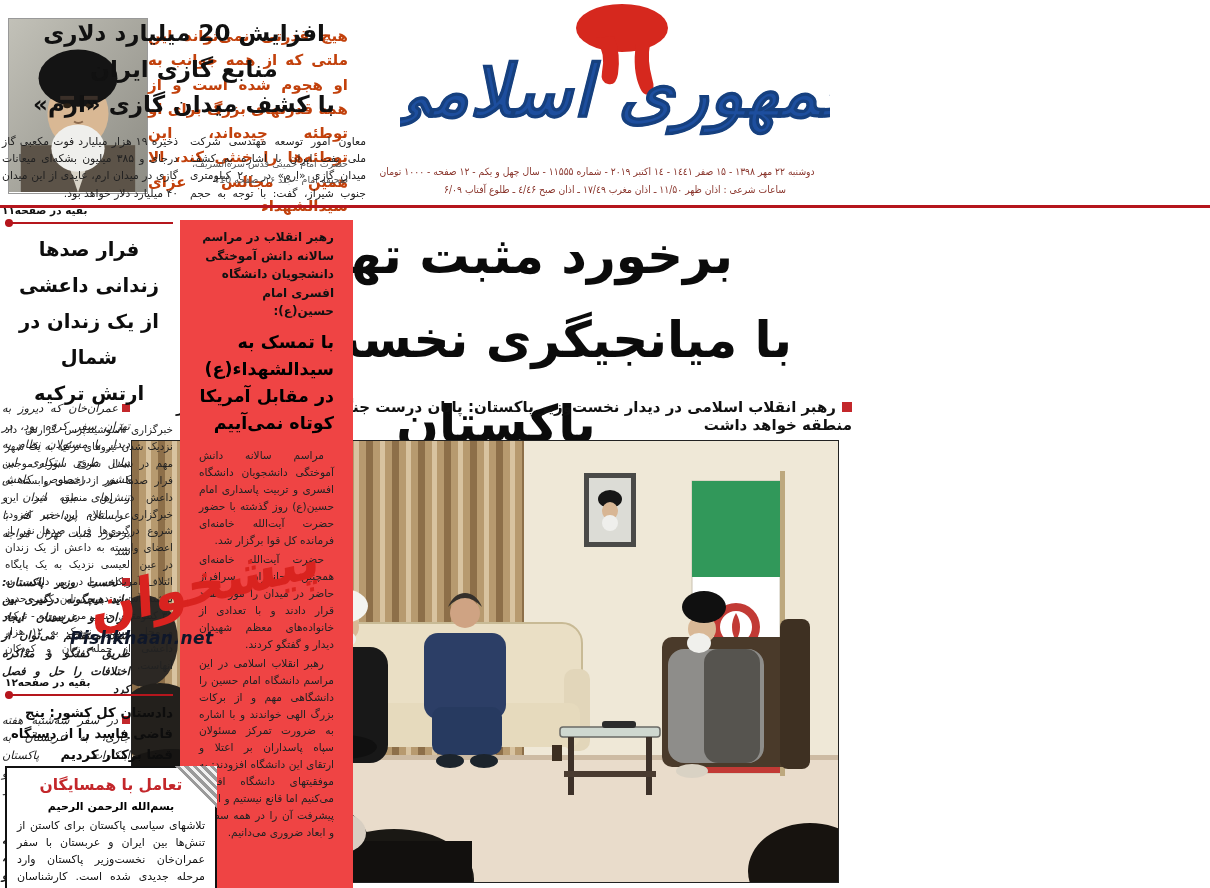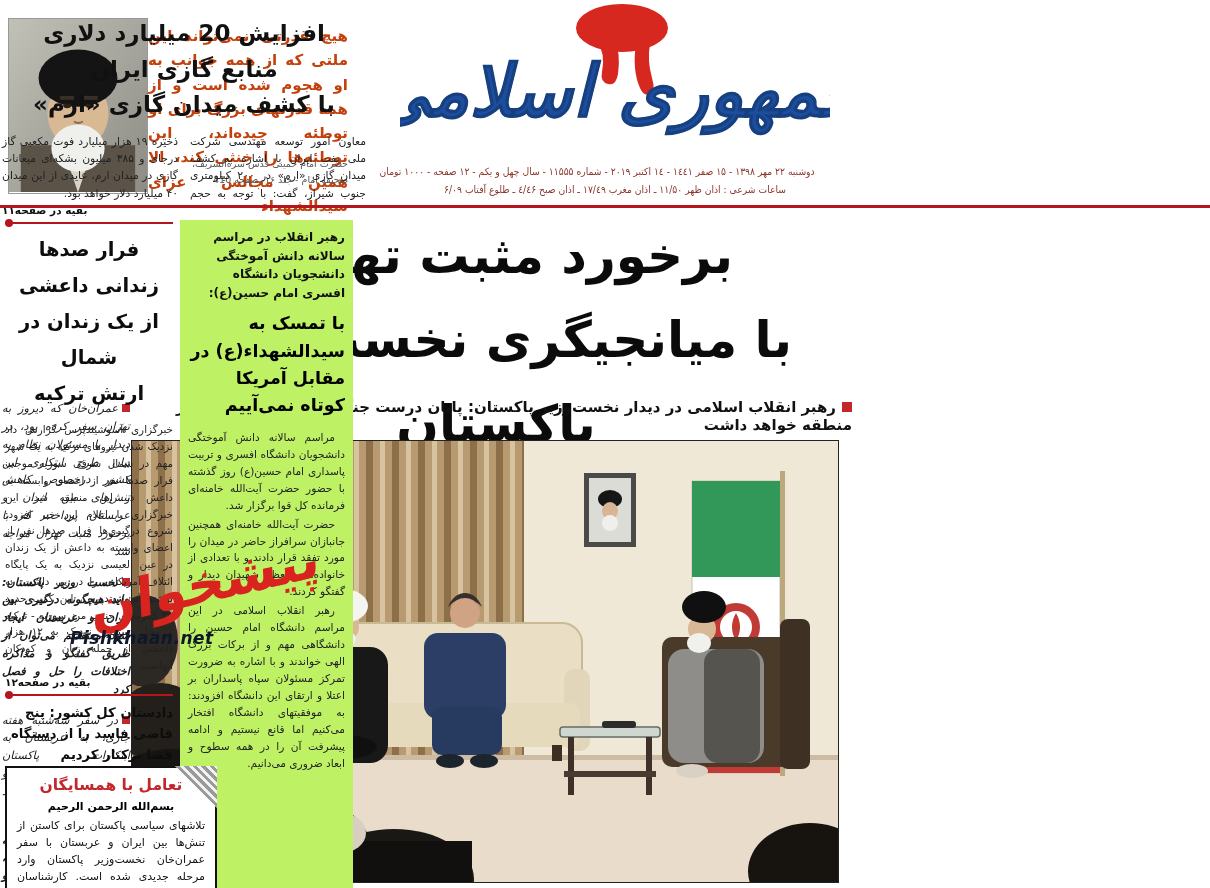--- a/index.html
+++ b/index.html
@@ -31,21 +31,21 @@
   
   .main-headline{position:absolute;right:356px;top:214px;width:716px;text-align:center;color:#0b0b0b;
     font-weight:bold;font-size:50px;line-height:1.68;letter-spacing:-1px;}
   .subheadline{position:absolute;right:358px;top:398px;width:714px;font-size:15px;font-weight:bold;color:#111;text-align:right;}
   .subheadline .bullet{width:10px;height:10px;margin-left:6px;}
 
   .photo{position:absolute;right:371px;top:440px;width:708px;height:443px;border:1px solid #222;background:#e7dfcc;}
   .photo svg{display:block;width:100%;height:100%;}
 
   
-  .mid-col{position:absolute;left:180px;top:220px;width:173px;height:668px;background:#bef264;padding:8px 8px;overflow:hidden;}
+  .mid-col{position:absolute;left:180px;top:220px;width:173px;height:668px;background:#ef4444;padding:8px 19px;overflow:hidden;}
   .mid-kicker{font-size:12px;font-weight:bold;line-height:1.55;text-align:right;color:#111;}
   .mid-title{font-size:17.5px;font-weight:bold;line-height:1.55;text-align:right;color:#000;margin:8px 0 10px;}
   .mid-body p{margin:0 0 2px;font-size:10.6px;line-height:1.6;text-align:justify;color:#222;text-indent:10px;}
 
   
   .right-col{position:absolute;left:5px;top:216px;width:168px;}
   .sep{position:relative;height:2px;background:#b5161d;margin:6px 0;}
   .sep::before{content:"";position:absolute;left:0;top:-3px;width:8px;height:8px;border-radius:50%;background:#b5161d;}
   .daesh-h{font-size:19.5px;font-weight:bold;text-align:center;line-height:1.85;color:#0d0d0d;margin-top:8px;}
   .daesh-body{margin-top:9px;font-size:10.4px;line-height:1.62;text-align:justify;color:#222;}

